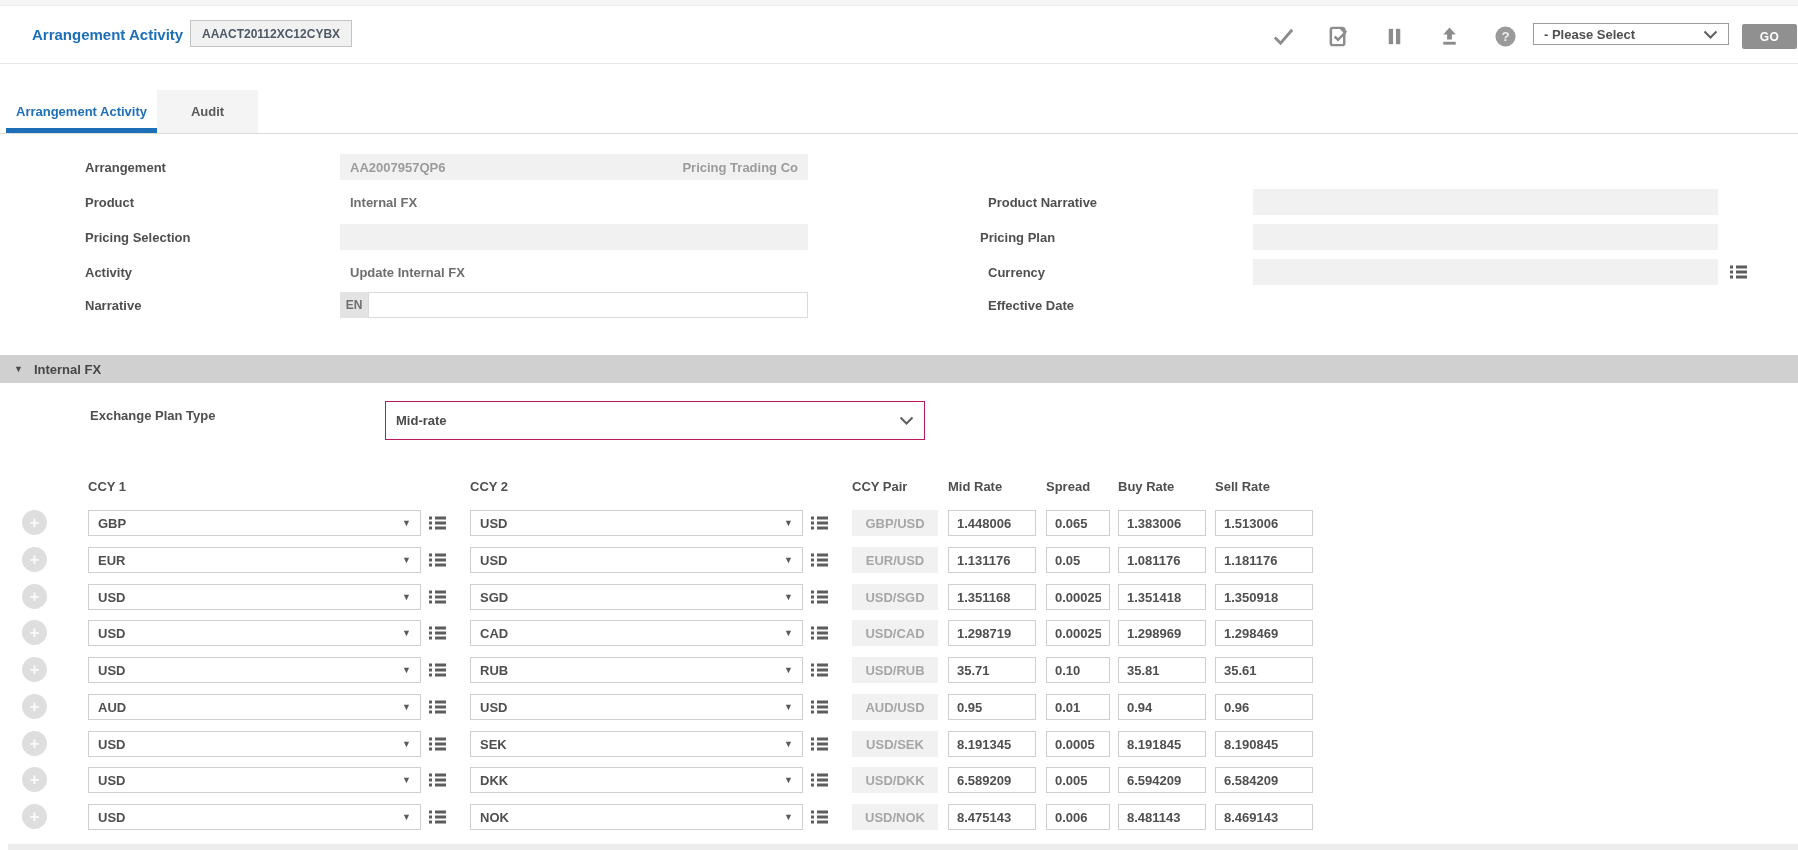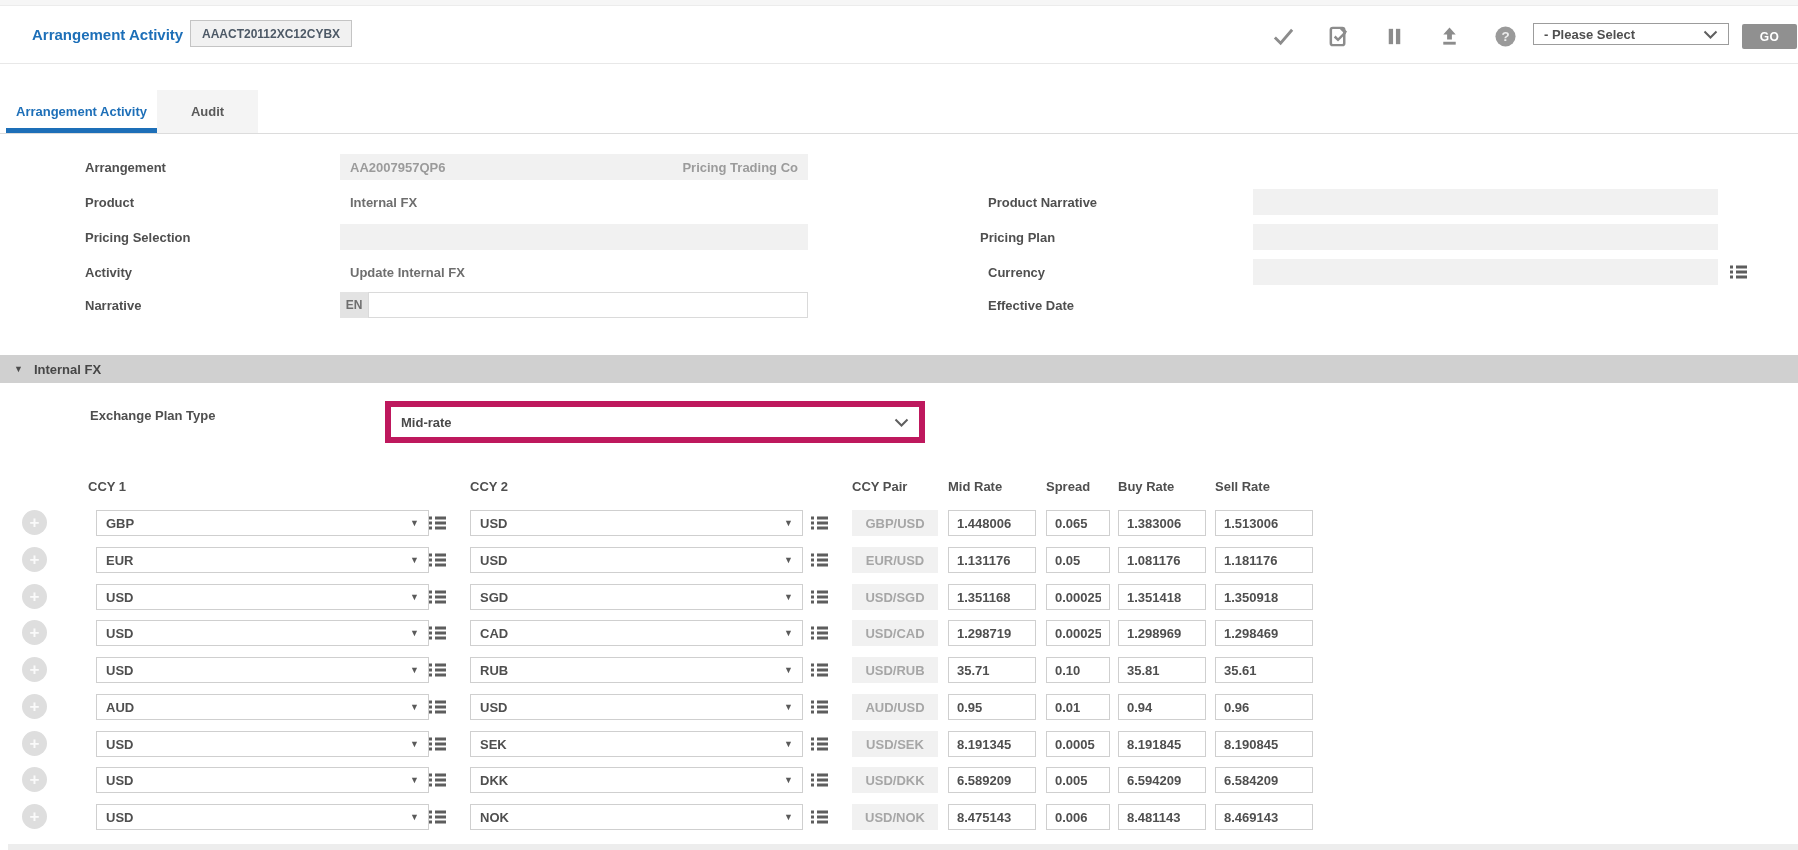--- a/index.html
+++ b/index.html
@@ -44,32 +44,32 @@
   .list-icon { position:absolute; width:17px; height:14px; color:#5d5d5d; cursor:pointer; }
   .list-icon svg { width:100%; height:100%; display:block; }
 
   
   .section-bar { position:absolute; left:0; right:0; top:355px; height:28px; background:#d0d0d0; display:flex;
                  align-items:center; padding-left:14px; }
   .collapse-tri { font-size:9px; color:#4c4c4c; margin-right:11px; cursor:pointer; }
   .section-title { font-size:13px; font-weight:700; color:#464646; }
 
   
-  .select-box { position:absolute; height:39px; background:#fff; border:6px solid #be185d; display:flex; align-items:center;
+  .select-box { position:absolute; height:39px; background:#fff; border:1px solid #be185d; display:flex; align-items:center;
                 justify-content:space-between; padding:15px 10px; font-size:13px; font-weight:700; color:#4a4a4a; cursor:pointer; }
   .chev svg { display:block; }
 
   
   .th { position:absolute; top:479px; font-size:13px; font-weight:700; color:#4f4f4f; white-space:nowrap; }
   .fx-row { position:absolute; left:0; width:1798px; height:26px; }
   .plus-btn { position:absolute; left:22px; top:0; width:25px; height:25px; border-radius:50%; background:#dedede;
               color:#fafafa; font-size:17px; font-weight:700; display:flex; align-items:center; justify-content:center; cursor:pointer; }
   .ccy-select { position:absolute; top:0; height:26px; background:#fff; border:1px solid #cfcfcf; display:flex; align-items:center;
                 justify-content:space-between; padding:0 9px; font-size:13px; font-weight:700; color:#4f4f4f; cursor:pointer; }
-  .ccy1 { left:96px; width:333px;gap:6px; } .ccy2 { left:470px; width:333px; }
+  .ccy1 { left:88px; width:333px;gap:6px; } .ccy2 { left:470px; width:333px; }
   .tri { font-size:9px; color:#5a5a5a; }
   .row-list1 { left:429px; top:6px; } .row-list2 { left:811px; top:6px; }
   .pair-box { position:absolute; left:852px; width:86px; height:26px; background:#f1f1f1; color:#a6a6a6; font-size:13px;
               font-weight:700; display:flex; align-items:center; justify-content:center; }
   .rate-input { position:absolute; top:0; height:26px; background:#fff; border:1px solid #cfcfcf;
                 font:700 13px "Liberation Sans",sans-serif; color:#4f4f4f; padding:0 8px; }
   .col-mid { left:948px; width:88px; } .col-spread { left:1046px; width:64px; }
   .col-buy { left:1118px; width:88px; } .col-sell { left:1215px; width:98px; }
 
   .bottom-strip { position:absolute; left:8px; right:0; top:844px; height:6px; background:#ededed; }

